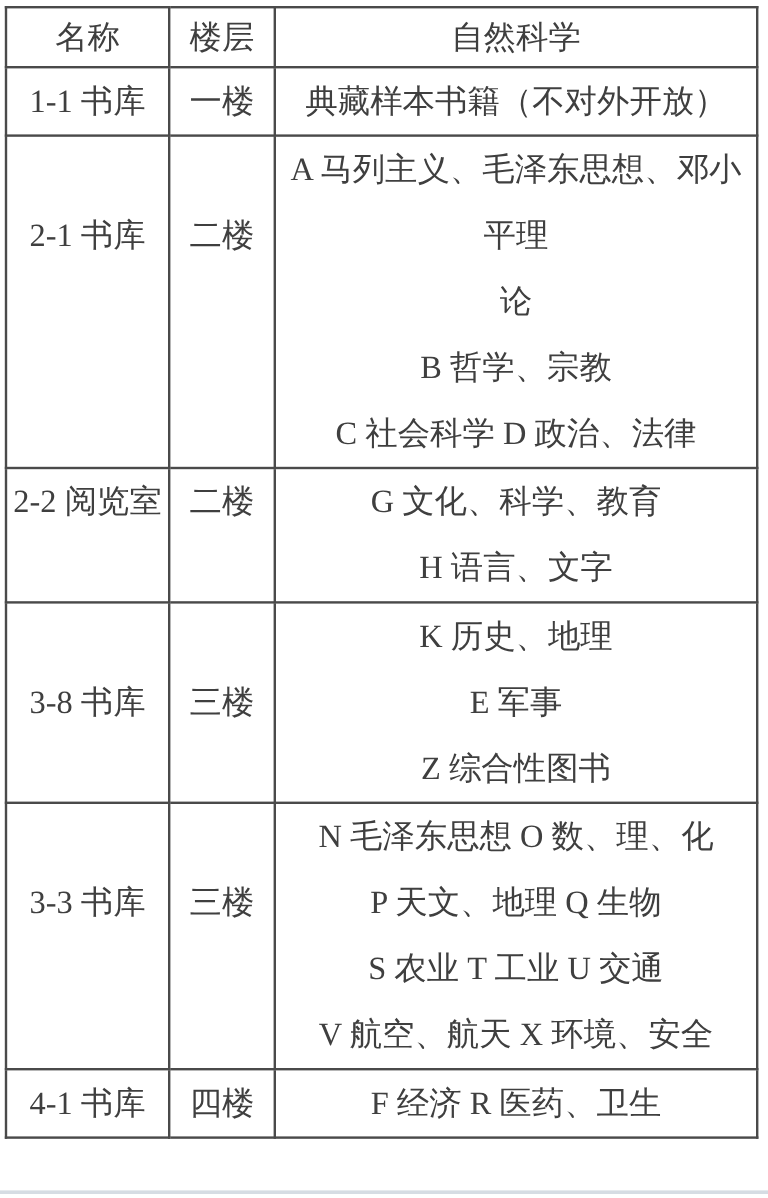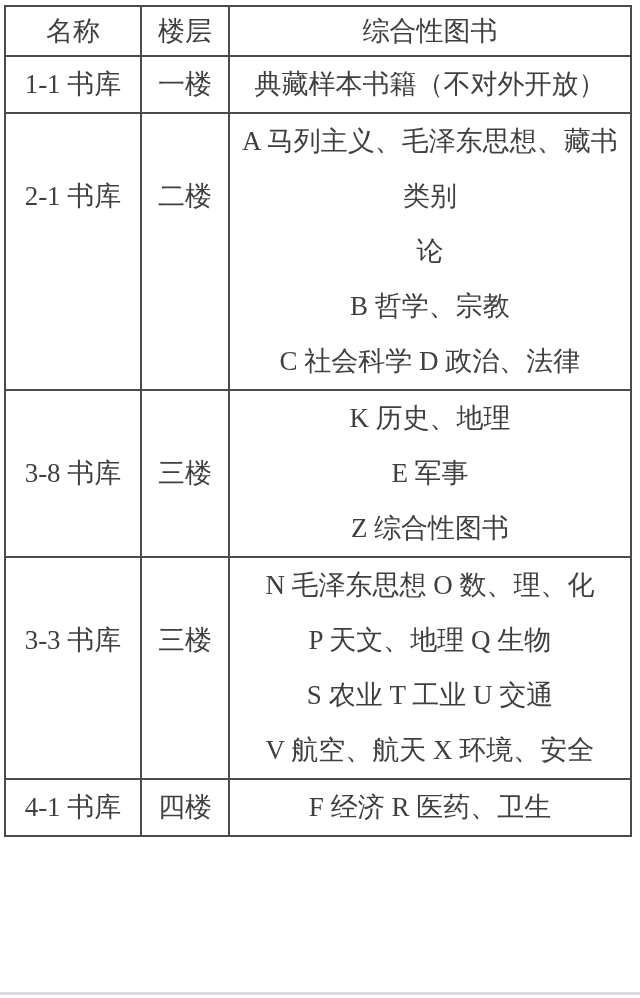--- a/index.html
+++ b/index.html
@@ -67,36 +67,42 @@
   <table class="lib-table">
     <colgroup>
       <col style="width:136px">
       <col style="width:88px">
       <col style="width:402px">
     </colgroup>
     <thead>
       <tr>
         <th>名称</th>
         <th>楼层</th>
-        <th>综合性图书</th>
+        <th>自然科学</th>
       </tr>
     </thead>
     <tbody>
       <tr style="height:54px">
         <td class="cell-name">1-1 书库</td>
         <td class="cell-floor">一楼</td>
         <td class="cell-category">典藏样本书籍（不对外开放）</td>
       </tr>
       <tr class="row-offset" style="height:220px">
         <td class="cell-name">2-1 书库</td>
         <td class="cell-floor">二楼</td>
-        <td class="cell-category">A 马列主义、毛泽东思想、藏书类别
+        <td class="cell-category">A 马列主义、毛泽东思想、邓小平理
 论
 B 哲学、宗教
 C 社会科学 D 政治、法律</td>
+      </tr>
+      <tr style="height:107px">
+        <td class="cell-name">2-2 阅览室</td>
+        <td class="cell-floor">二楼</td>
+        <td class="cell-category">G 文化、科学、教育
+H 语言、文字</td>
       </tr>
       <tr class="row-offset" style="height:164px">
         <td class="cell-name">3-8 书库</td>
         <td class="cell-floor">三楼</td>
         <td class="cell-category">K 历史、地理
 E 军事
 Z 综合性图书</td>
       </tr>
       <tr class="row-offset" style="height:214px">
         <td class="cell-name">3-3 书库</td>

